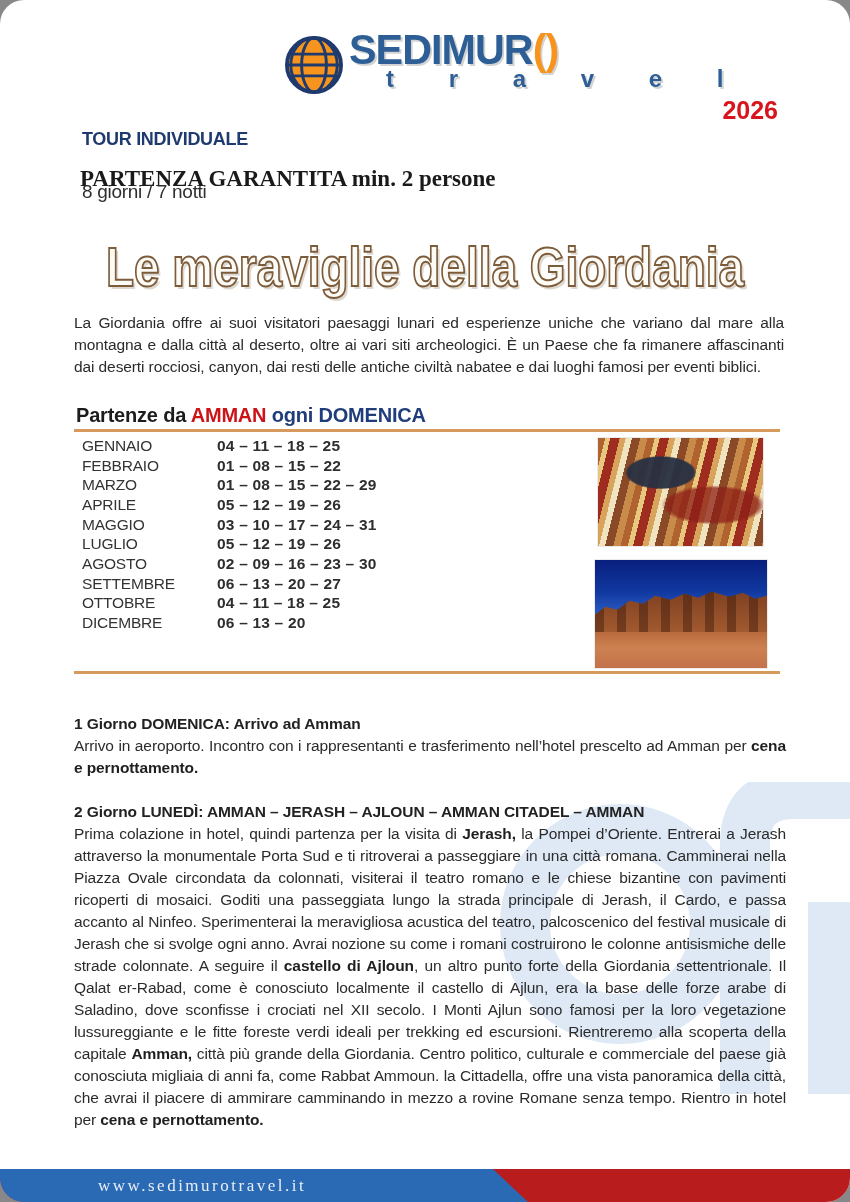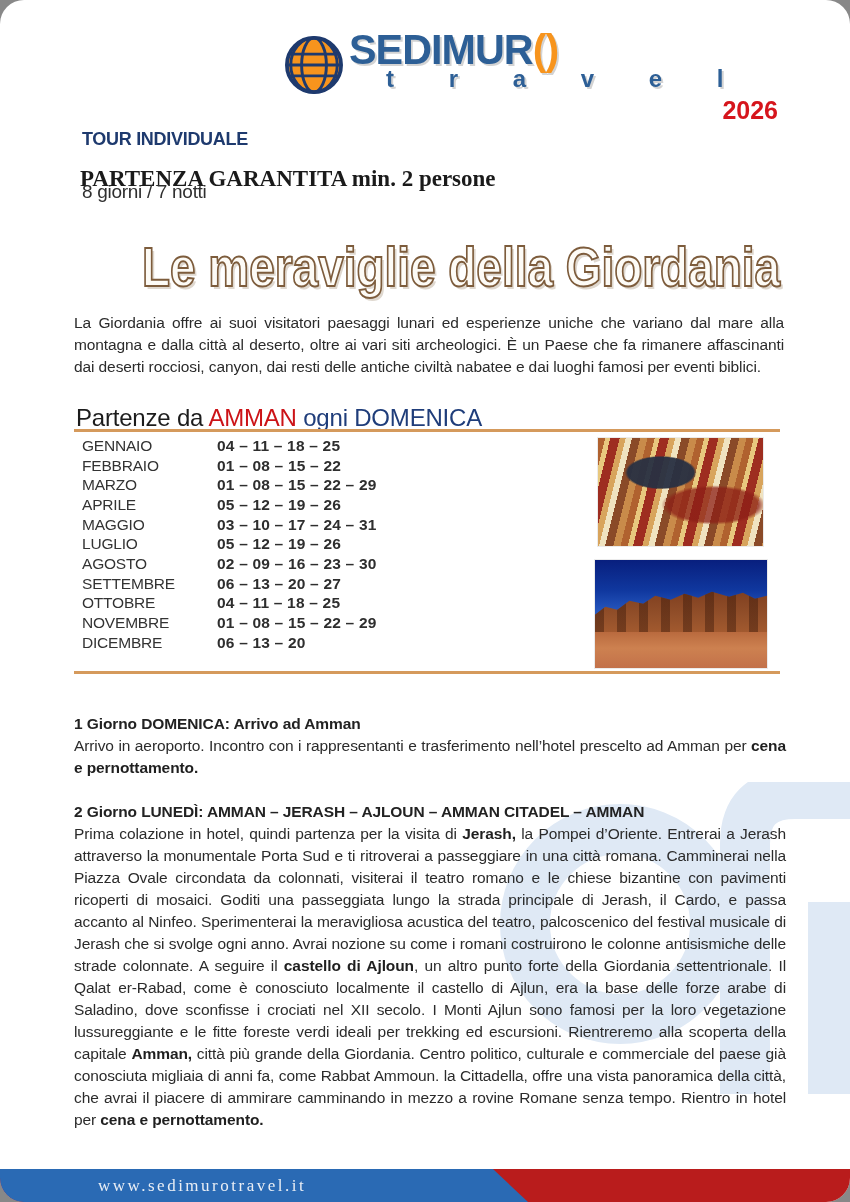--- a/index.html
+++ b/index.html
@@ -46,40 +46,40 @@
     position:absolute; left:80px; top:166px;
     font-family:"Liberation Serif", serif;
     font-size:23px; font-weight:bold; color:#1a1a1a;
   }
   .duration {
     position:absolute; left:82px; top:181px;
     font-size:19px; color:#2f2f2f; letter-spacing:-0.3px;
   }
 
   
-  .main-title-wrap { position:absolute; left:0; top:238px; width:850px; text-align:right; }
+  .main-title-wrap { position:absolute; left:0; top:238px; width:850px; text-align:center; }
   .main-title {
     display:inline-block; white-space:nowrap;
     font-size:56px; font-weight:bold; line-height:58px;
     color:#fdfbf6;
     -webkit-text-stroke:2px #7d5c3c;
     text-shadow:3px 3px 0 rgba(150,125,95,0.30);
     transform:scaleX(0.82); transform-origin:center;
     letter-spacing:0px;
   }
 
   
   .intro {
     position:absolute; left:74px; top:312px; width:710px;
     font-size:15.5px; line-height:22px; text-align:justify; color:#2b2b2b;
     letter-spacing:-0.1px;
   }
 
   
-  .dep-heading { position:absolute; left:76px; top:404px; font-size:24px; font-weight:normal; letter-spacing:-0.2px; }
+  .dep-heading { position:absolute; left:76px; top:404px; font-size:20px; font-weight:bold; letter-spacing:-0.2px; }
   .dep-heading .black { color:#1c1c1c; }
   .dep-heading .red   { color:#cc1317; }
   .dep-heading .blue  { color:#1f3d7a; }
   .rule { position:absolute; left:74px; width:706px; height:3px; background:#d59a5c; }
   .rule-top { top:429px; }
   .rule-bottom { top:671px; }
 
   .dep-table { position:absolute; left:82px; top:436px; border-collapse:collapse; }
   .dep-table td { font-size:15.5px; color:#333; height:19.7px; vertical-align:middle; letter-spacing:-0.2px; }
   .dep-table td.month { width:135px; }
@@ -208,24 +208,20 @@
           </tr>
           <tr>
             <td class="month">SETTEMBRE</td>
             <td class="dates">06 – 13 – 20 – 27</td>
           </tr>
           <tr>
             <td class="month">OTTOBRE</td>
             <td class="dates">04 – 11 – 18 – 25</td>
           </tr>
           <tr>
-            <td class="month">NOVEMBRE</td>
-            <td class="dates">01 – 08 – 15 – 22 – 29</td>
-          </tr>
-          <tr>
             <td class="month">DICEMBRE</td>
             <td class="dates">06 – 13 – 20</td>
           </tr>
         </tbody>
     </table>
 
     <div class="photo photo1"></div>
     <div class="photo photo2">
       <div class="sky"></div>
       <div class="cliffs"></div>

